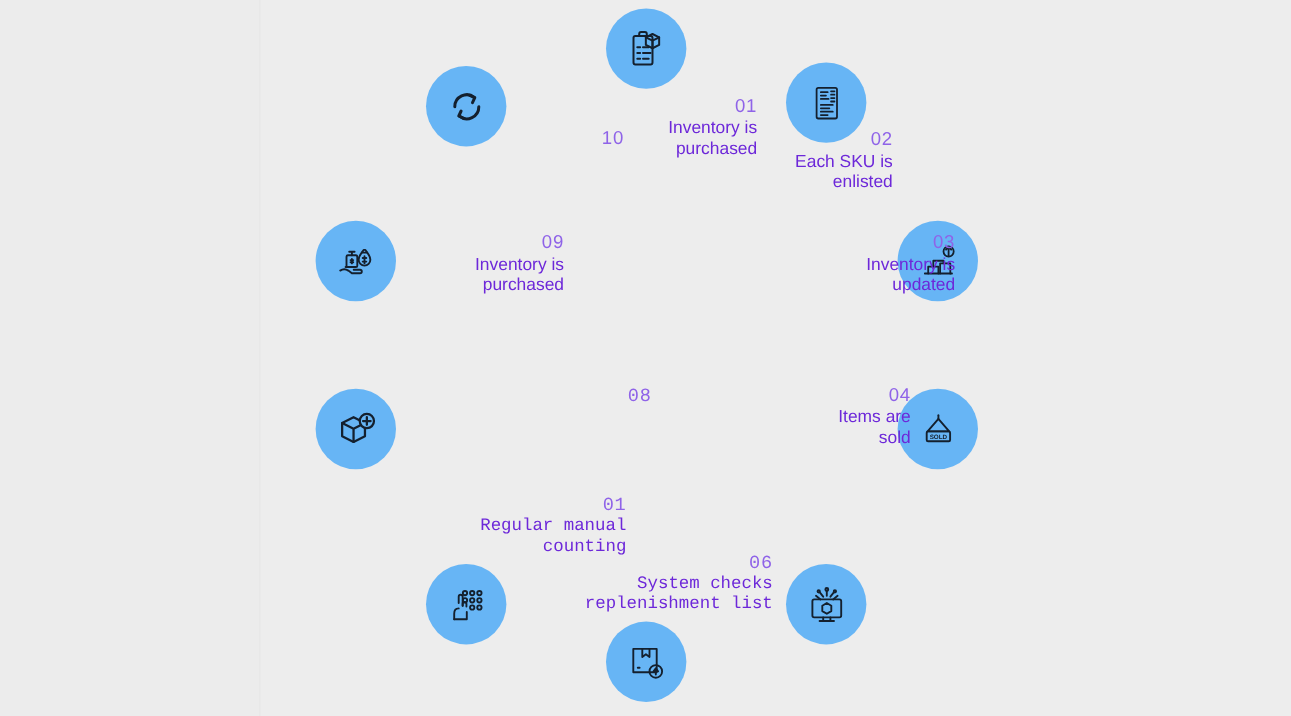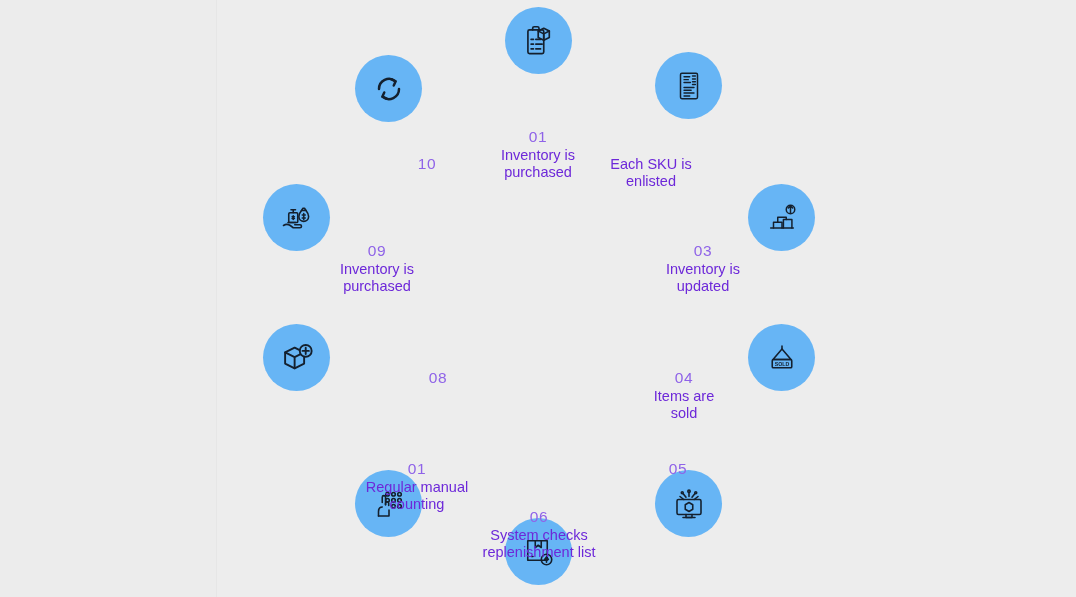--- a/index.html
+++ b/index.html
@@ -56,26 +56,25 @@
     align-items: center;
     justify-content: center;
   }
   .bubble svg {
     display: block;
   }
 
   .caption {
     position: absolute;
     width: 186px;
-    text-align: center;
+    text-align: right;
     line-height: 1.18;
-    margin-top: 48px;
   }
   .caption.narrow { width: 150px; }
-  .caption.wide   { width: 210px; }
+  .caption.wide   { width: 210px; font-family: Liberation Mono, monospace; }
 
   .step-num {
     display: block;
     color: #8f63e8;
     font-size: 15.5px;
     letter-spacing: 0.6px;
     font-weight: 400;
     margin-bottom: 1px;
   }
   .step-label {
@@ -119,20 +118,21 @@
       <span>
         <svg width="34" height="34" viewBox="0 0 48 48" fill="none" stroke="#14202e" stroke-width="2.1" stroke-linecap="round" stroke-linejoin="round">
           <path d="M14 6h20a2 2 0 0 1 2 2v32a2 2 0 0 1-2 2H14a2 2 0 0 1-2-2V8a2 2 0 0 1 2-2z"></path>
           <path d="M17 11h8M17 15h6M17 19h9"></path>
           <path d="M29 10h4M29 14h4M29 18h4M29 22h4"></path>
           <path d="M17 26h14M17 30h10M17 34h14M17 38h8"></path>
         </svg>
       </span>
     </div>
     <div class="caption" style="left:558px; top:108px;">
+      <span class="step-num">02</span>
       <span class="step-label">Each SKU is
 enlisted</span>
     </div>
   </div>
 
   <div class="step">
     <div class="bubble" style="left:748px; top:184px;">
       <span>
         <svg width="34" height="34" viewBox="0 0 48 48" fill="none" stroke="#14202e" stroke-width="2.1" stroke-linecap="round" stroke-linejoin="round">
           <path d="M8 38h32"></path>
@@ -178,21 +178,20 @@
           <path d="M16 42h16"></path>
           <path d="M24 22l5 3v6l-5 3-5-3v-6l5-3z"></path>
           <path d="M24 8v6M16 10l4 5M32 10l-4 5M12 14l5 4M36 14l-5 4"></path>
           <circle cx="24" cy="7" r="1.6"></circle>
           <circle cx="15" cy="9" r="1.3"></circle>
           <circle cx="33" cy="9" r="1.3"></circle>
         </svg>
       </span>
     </div>
     <div class="caption wide" style="left:573px; top:412px;">
-      <span class="step-num">05</span>
     </div>
   </div>
 
   <div class="step">
     <div class="bubble" style="left:505px; top:518px;">
       <span>
         <svg width="36" height="36" viewBox="0 0 48 48" fill="none" stroke="#14202e" stroke-width="2.1" stroke-linecap="round" stroke-linejoin="round">
           <path d="M9 9h26v26H9z"></path>
           <path d="M19 9v9l4-3 4 3V9"></path>
           <path d="M14 30h2"></path>

